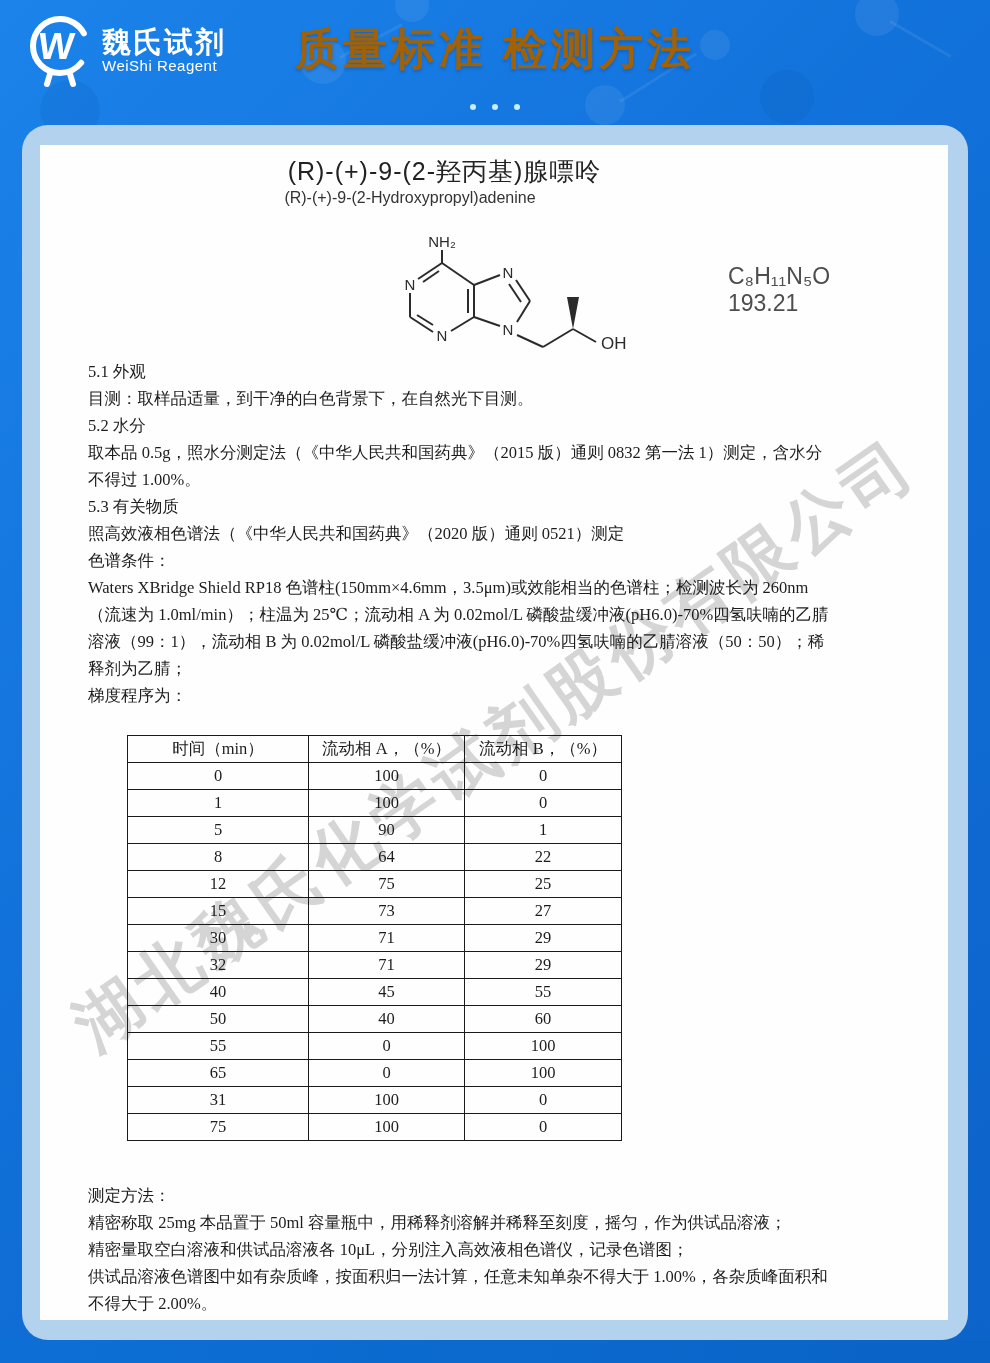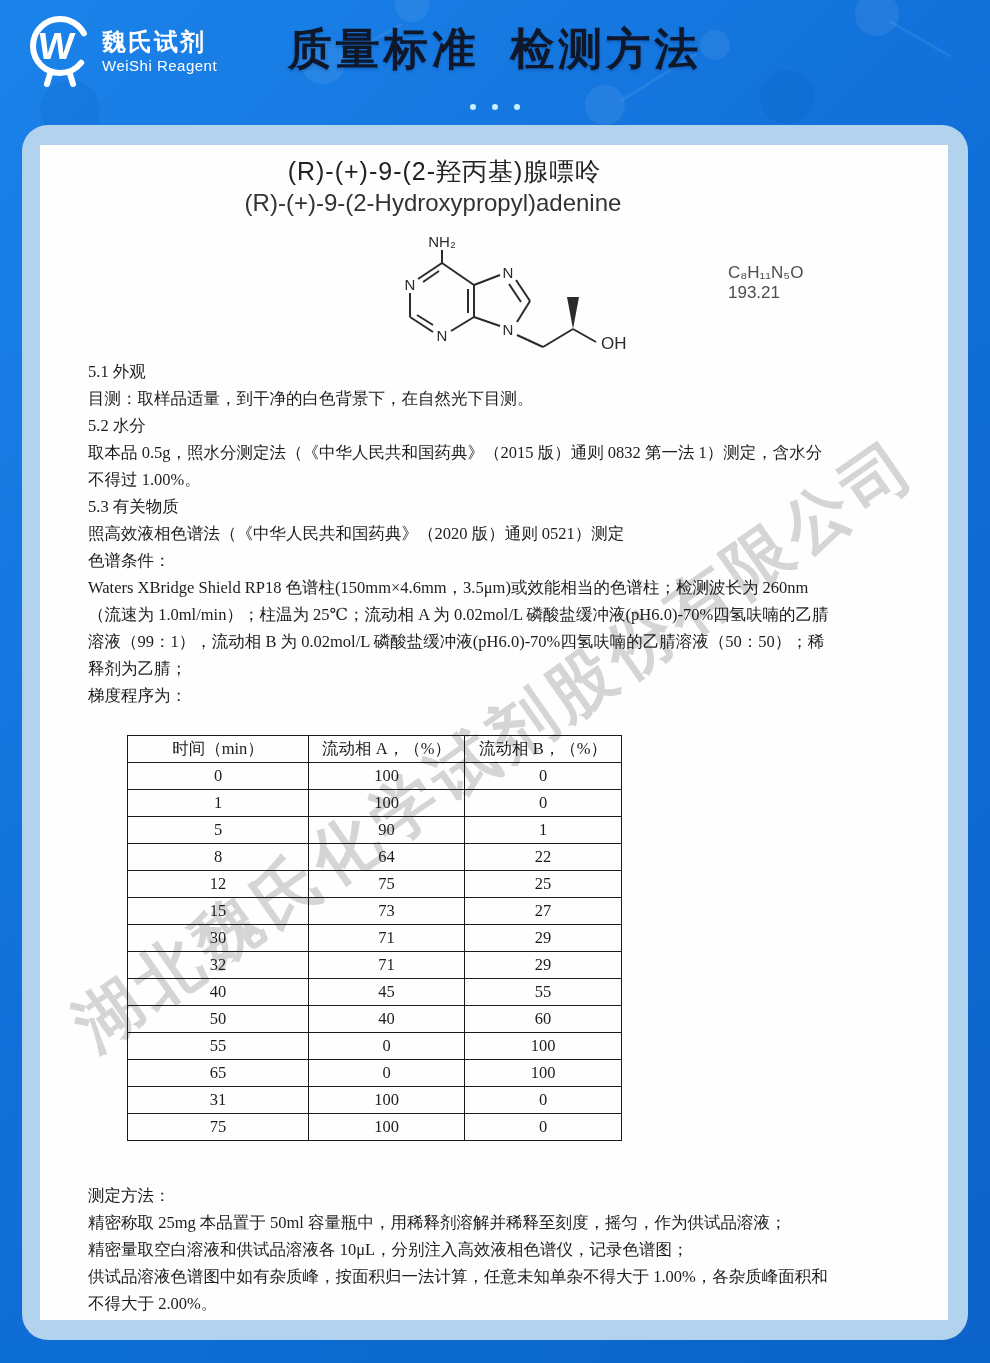--- a/index.html
+++ b/index.html
@@ -8,25 +8,25 @@
     font-family:"Liberation Serif","DejaVu Serif",serif;
     background:linear-gradient(135deg,#1b83ea 0%,#1170d9 45%,#0c63c9 100%);
   }
   
   .header{position:absolute;left:0;top:0;width:990px;height:125px;}
   .deco{position:absolute;border-radius:50%;background:rgba(255,255,255,0.07);}
   .deco.dark{background:rgba(9,70,160,0.12);}
   .deco-line{position:absolute;height:3px;background:rgba(255,255,255,0.08);transform-origin:0 50%;}
   .logo{position:absolute;left:28px;top:12px;display:flex;align-items:center;}
   .logo-text{margin-left:10px;color:#ffffff;}
-  .logo-zh{font-family:"Liberation Sans","DejaVu Sans",sans-serif;font-weight:bold;font-size:24px;letter-spacing:2px;line-height:30px;}
+  .logo-zh{font-family:"Liberation Sans","DejaVu Sans",sans-serif;font-weight:bold;font-size:29px;letter-spacing:2px;line-height:30px;}
   .logo-en{font-family:"Liberation Sans","DejaVu Sans",sans-serif;font-size:15px;letter-spacing:0.5px;line-height:18px;}
   .page-title{
     position:absolute;left:0;top:20px;width:990px;text-align:center;
-    color:#0f172a;font-family:Liberation Mono, monospace;
+    color:#a16207;font-family:Liberation Sans, sans-serif;
     font-size:44px;font-weight:bold;letter-spacing:4px;text-shadow:0 2px 3px rgba(0,40,110,0.25);
   }
   .dots{position:absolute;left:0;top:96px;width:990px;text-align:center;}
   .dots span{display:inline-block;width:6px;height:6px;border-radius:50%;background:#c8efff;margin:0 8px;}
   
   .panel{
     position:absolute;left:22px;top:125px;width:946px;height:1215px;
     background:#b2d2ed;border-radius:26px;
   }
   .doc{
@@ -41,25 +41,25 @@
     pointer-events:none;
   }
   .doc-title-zh{
     position:absolute;left:0;top:10px;width:809px;text-align:center;
     font-family:"Liberation Sans","DejaVu Sans",sans-serif;
     font-size:25px;color:#222;letter-spacing:1px;
   }
   .doc-title-en{
     position:absolute;left:0;top:44px;width:740px;text-align:center;
     font-family:"Liberation Sans","DejaVu Sans",sans-serif;
-    font-size:24px;color:#333;margin-left:23px;
+    font-size:16px;color:#333;
   }
   .structure{position:absolute;left:350px;top:88px;}
   .formula-block{position:absolute;left:688px;top:118px;color:#4d4d4d;
-    font-family:"Liberation Sans","DejaVu Sans",sans-serif;font-size:17px;}
+    font-family:"Liberation Sans","DejaVu Sans",sans-serif;font-size:23px;}
   .formula-weight{}
   .text-block{position:absolute;left:48px;width:830px;color:#1c1c1c;font-size:16.5px;}
   .text-block .line{height:27px;line-height:27px;white-space:nowrap;}
   .text-block .bold{font-weight:bold;font-size:17px;}
   .pre-text{top:213px;}
   .post-text{top:1037px;}
   
   .grad-table{
     position:absolute;left:87px;top:590px;border-collapse:collapse;
     font-size:16.5px;color:#1c1c1c;table-layout:fixed;

